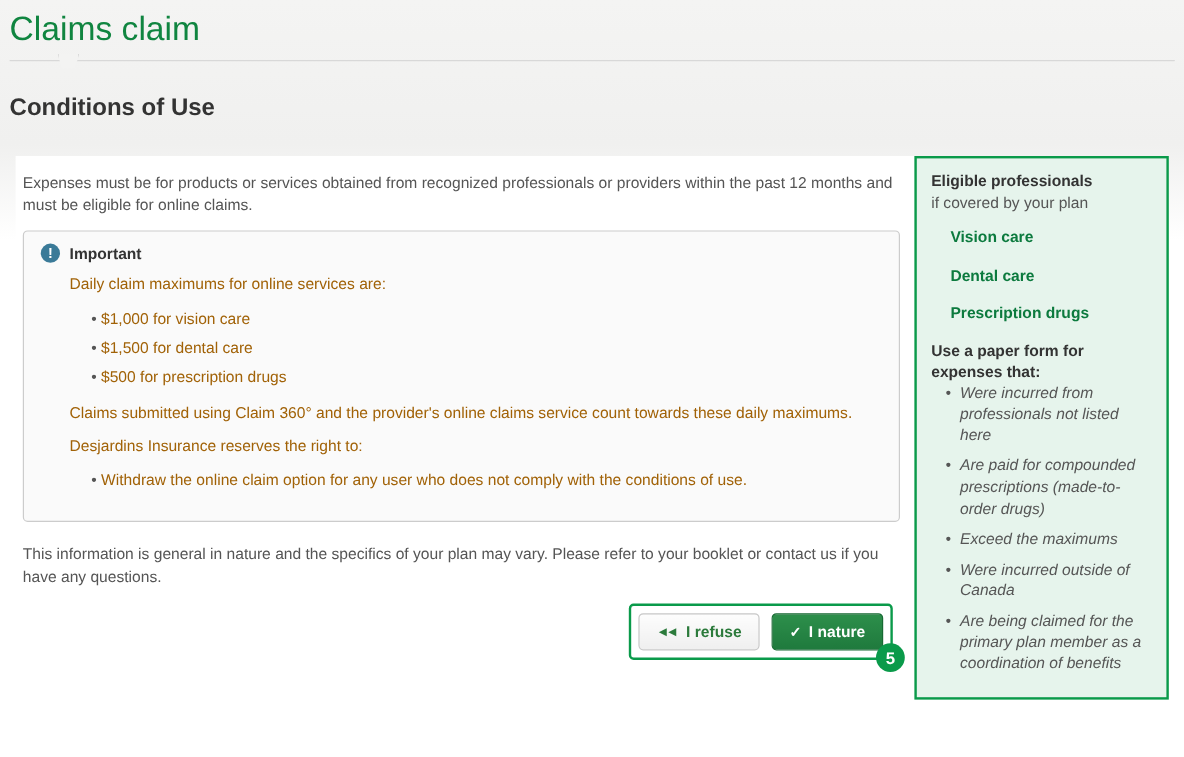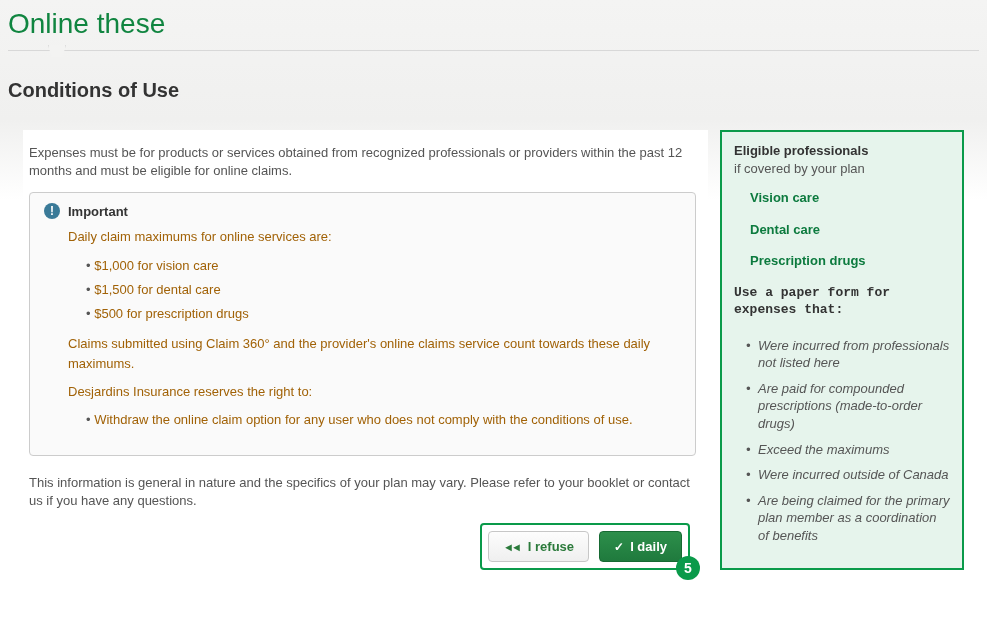--- a/index.html
+++ b/index.html
@@ -37,22 +37,22 @@
     clip-path: polygon(0 0, 100% 0, 80% 100%, 20% 100%);
   }
   .section-heading {
     font-size: 20px;
     font-weight: bold;
     color: #333;
     padding: 28px 0 28px 8px;
   }
   .content-wrap {
     display: flex;
-    padding: 0 23px;
-    gap: 12px;
+    padding: 0 13px;
+    gap: 0;
   }
   .main-col {
     flex: 1;
     background: #fff;
     padding: 14px 12px 0 6px;
   }
   .intro {
     color: #555;
     line-height: 1.4;
     margin-bottom: 12px;
@@ -129,21 +129,21 @@
     border-radius: 50%;
     background: #0a9a4a;
     color: #fff;
     font-weight: bold;
     display: flex;
     align-items: center;
     justify-content: center;
     font-size: 14px;
   }
   .side-col {
-    width: 244px;
+    width: 212px;
     border: 2px solid #0a9a4a;
     background: #e6f4ec;
     padding: 10px 12px 12px 12px;
     color: #333;
     font-size: 13px;
     line-height: 1.35;
   }
   .side-h1 { font-weight: bold; color: #333; }
   .side-sub { color: #555; margin-bottom: 12px; }
   .prof-list { padding-left: 16px; margin-bottom: 14px;}
@@ -161,29 +161,29 @@
     background: #7a7a7a;
     border-radius: 3px;
     color: #fff;
     font-size: 13px;
     font-weight: bold;
     display: inline-flex;
     align-items: center;
     justify-content: center;
     line-height: 1;
   }
-  .paper-h { font-weight: bold; color: #333; margin-bottom: 18px; font-family: Liberation Mono, monospace;}
+  .paper-h { font-weight: bold; color: #333; margin-bottom: 0;}
   .paper-list { list-style: none; padding-left: 14px; }
   .paper-list li { margin-bottom: 8px; color: #555; position: relative; padding-left: 10px; font-style: italic;}
   .paper-list li::before { content: "•"; position: absolute; left: -2px; color: #555;}
 </style>
 </head>
 <body>
 
-<h1 class="page-title">Online these</h1>
+<h1 class="page-title">Claims claim</h1>
 <div class="hr-top">
     <div class="hr-notch"></div>
   </div>
 <h2 class="section-heading">Conditions of Use</h2>
 
 <div class="content-wrap">
 
   <div class="main-col">
     <p class="intro">Expenses must be for products or services obtained from recognized professionals or providers within the past 12 months and must be eligible for online claims.</p>
 
@@ -209,21 +209,21 @@
 
     <p class="disclaimer">This information is general in nature and the specifics of your plan may vary. Please refer to your booklet or contact us if you have any questions.</p>
 
     <div class="button-zone">
       <button class="btn btn-refuse">
         <span class="glyph">◄◄</span>
         <span>I refuse</span>
       </button>
       <button class="btn btn-accept">
         <span class="glyph">✓</span>
-        <span>I daily</span>
+        <span>I nature</span>
       </button>
       <div class="step-badge">5</div>
     </div>
     <div style="clear:both"></div>
   </div>
 
   <div class="side-col">
     <div class="side-h1">Eligible professionals</div>
     <div class="side-sub">if covered by your plan</div>
 

